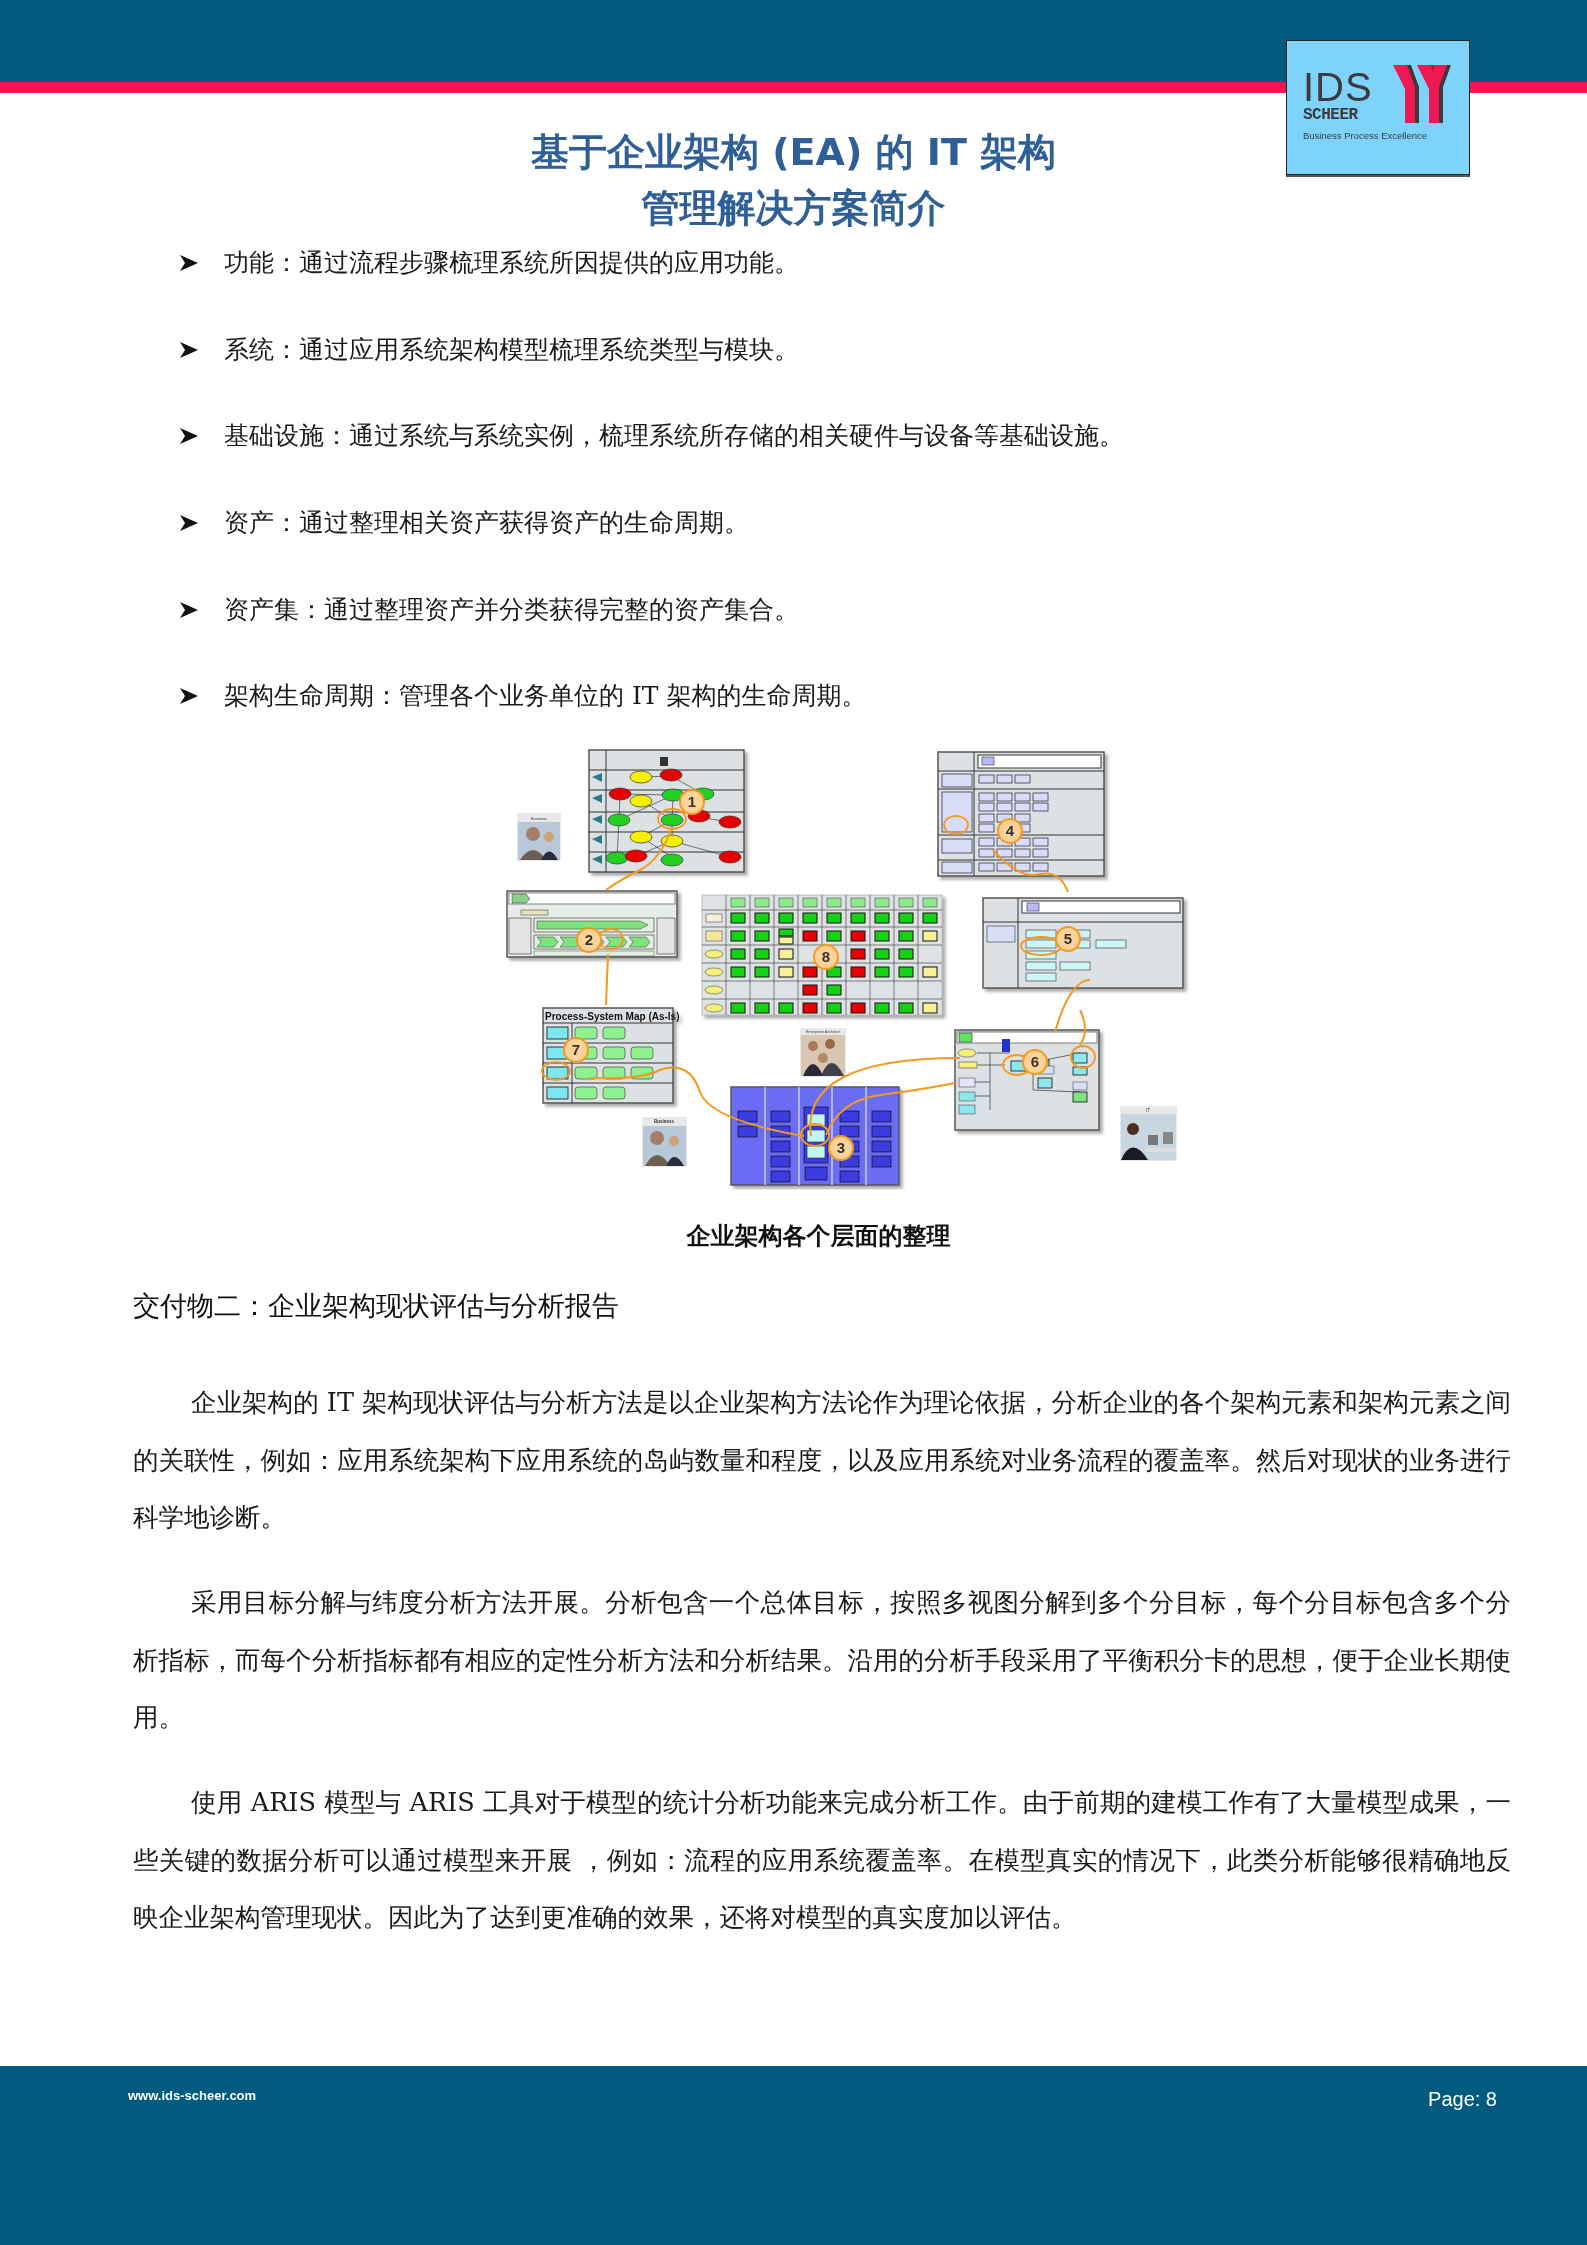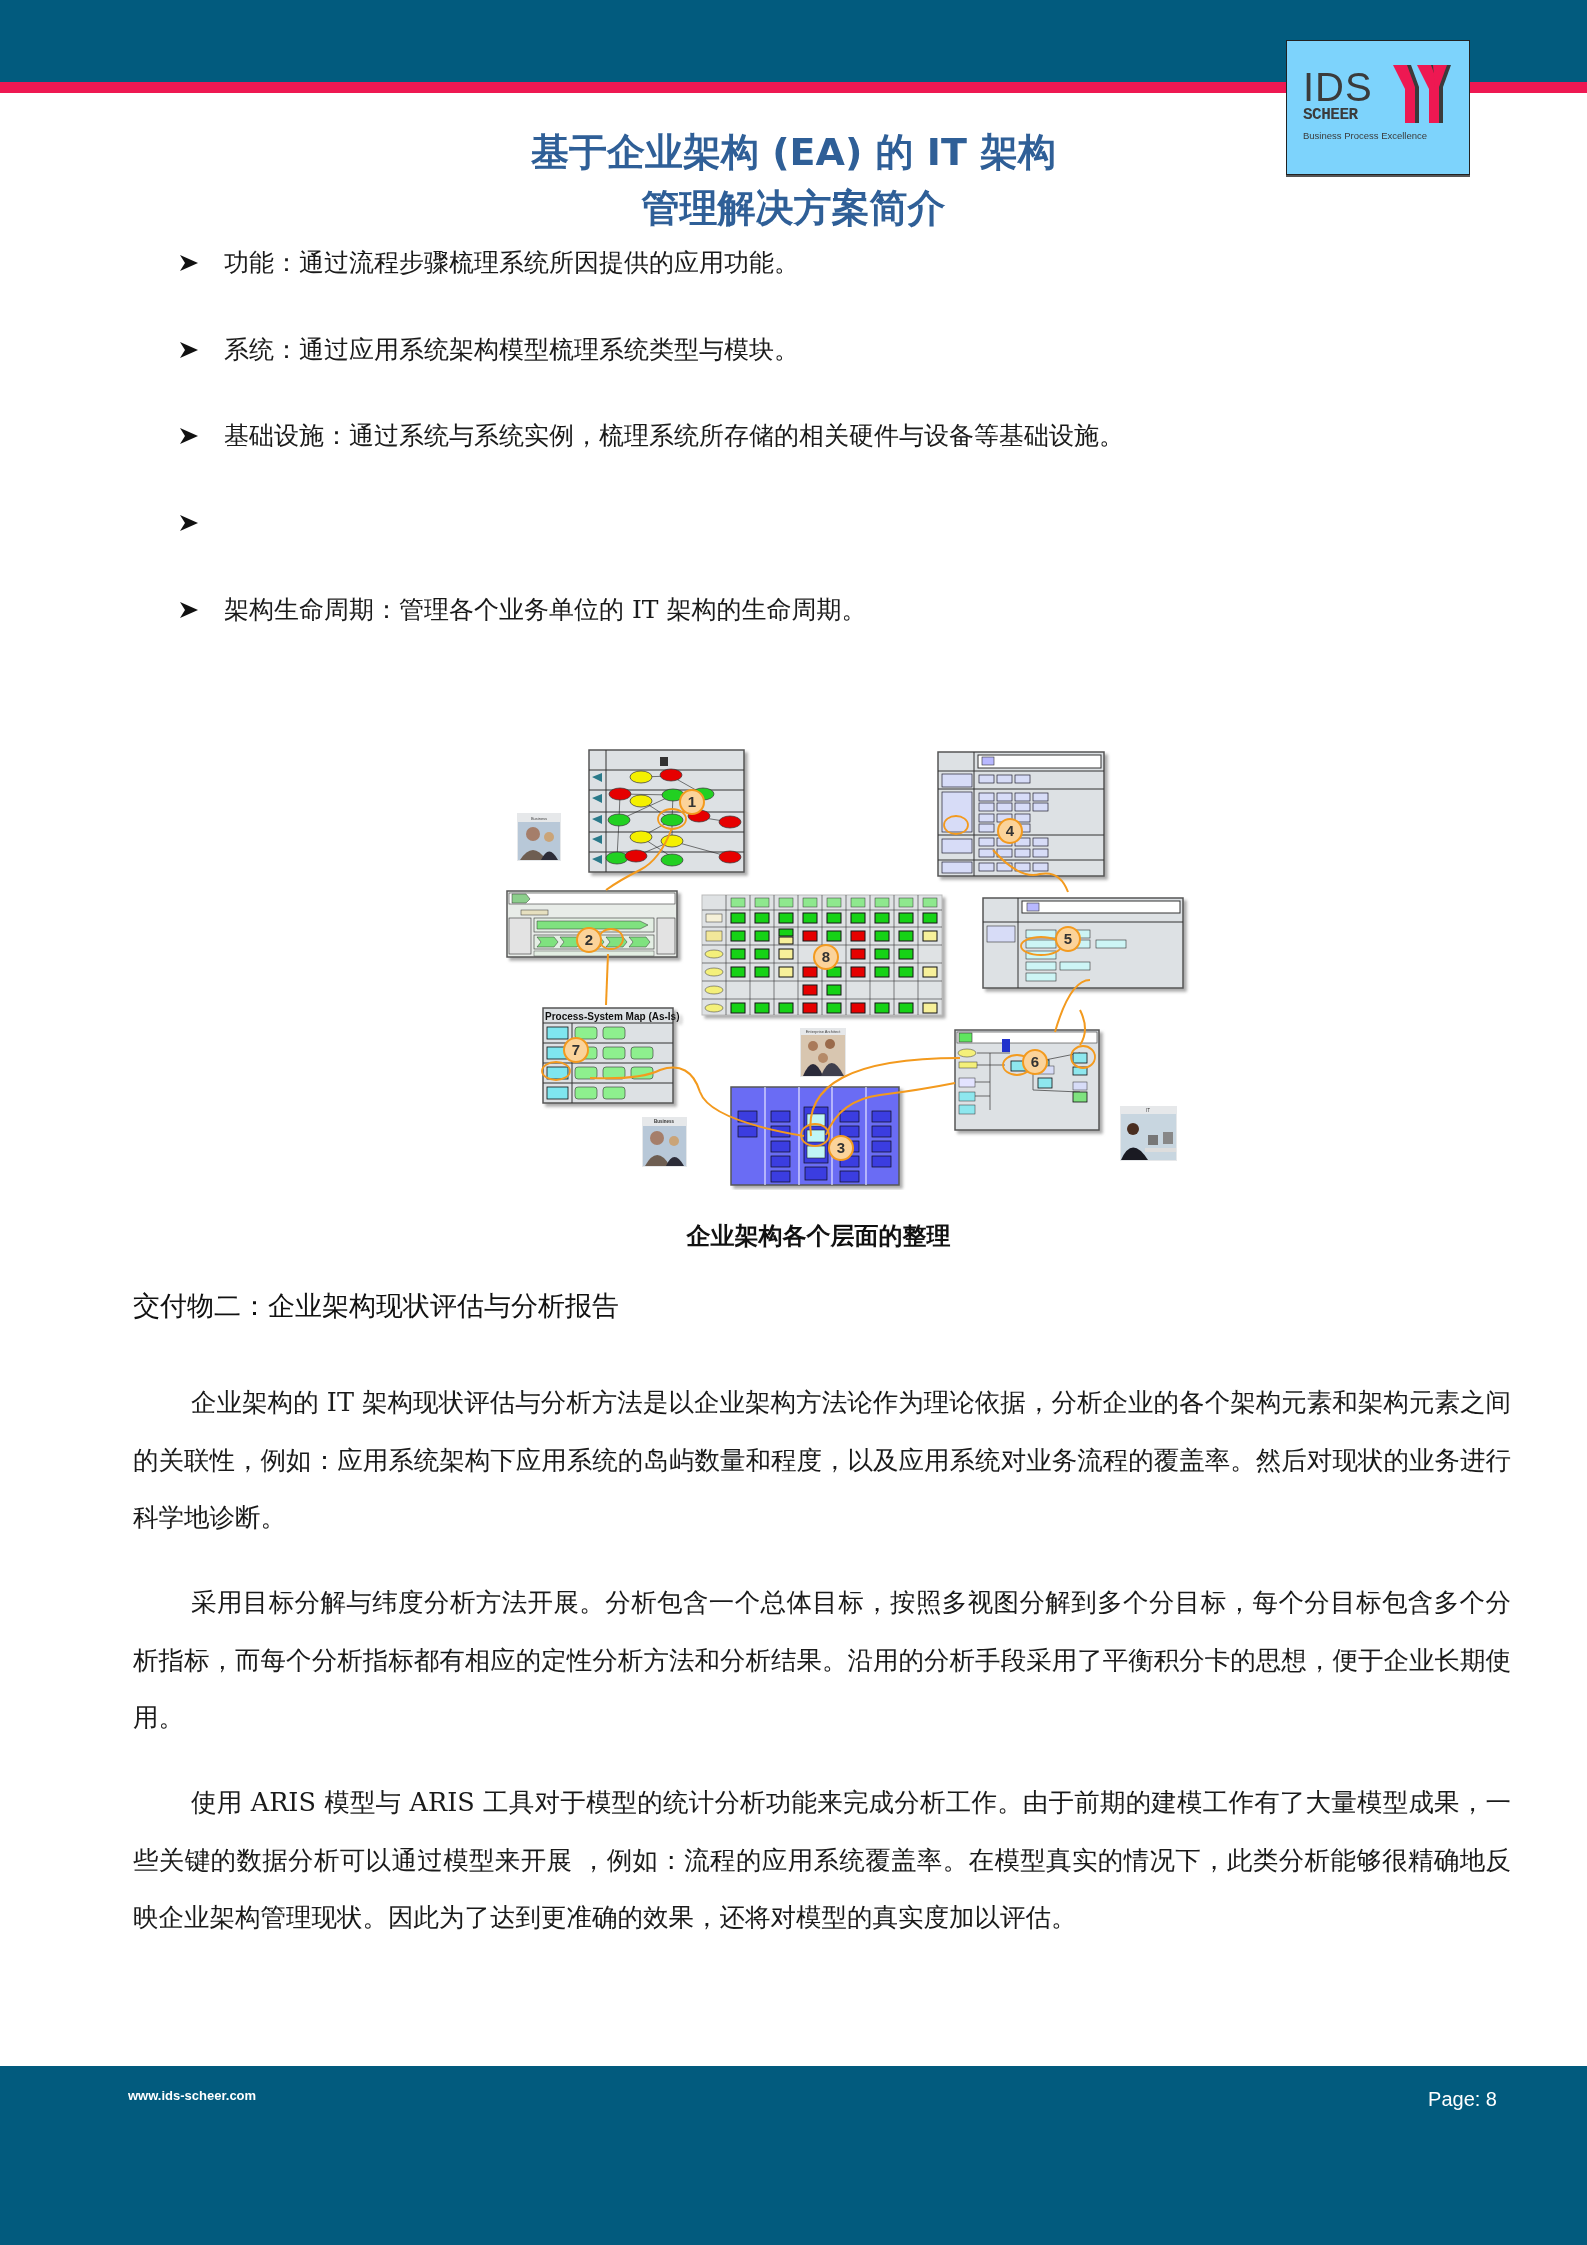--- a/index.html
+++ b/index.html
@@ -77,20 +77,27 @@
   <div class="bullet">
     <svg class="arrow" viewBox="0 0 18 16">
         <polygon points="0,0 18,8 0,16 5,8" fill="#111"></polygon>
       </svg>
     <span>基础设施：通过系统与系统实例，梳理系统所存储的相关硬件与设备等基础设施。</span>
   </div>
   <div class="bullet">
     <svg class="arrow" viewBox="0 0 18 16">
         <polygon points="0,0 18,8 0,16 5,8" fill="#111"></polygon>
       </svg>
+    <span>资产：通过整理相关资产获得资产的生命周期。</span>
+  </div>
+  <div class="bullet">
+    <svg class="arrow" viewBox="0 0 18 16">
+        <polygon points="0,0 18,8 0,16 5,8" fill="#111"></polygon>
+      </svg>
+    <span>资产集：通过整理资产并分类获得完整的资产集合。</span>
   </div>
   <div class="bullet">
     <svg class="arrow" viewBox="0 0 18 16">
         <polygon points="0,0 18,8 0,16 5,8" fill="#111"></polygon>
       </svg>
     <span>架构生命周期：管理各个业务单位的 IT 架构的生命周期。</span>
   </div>
 </div>
 
 <svg class="diagram" viewBox="0 0 700 450" font-family="Liberation Sans, sans-serif">

